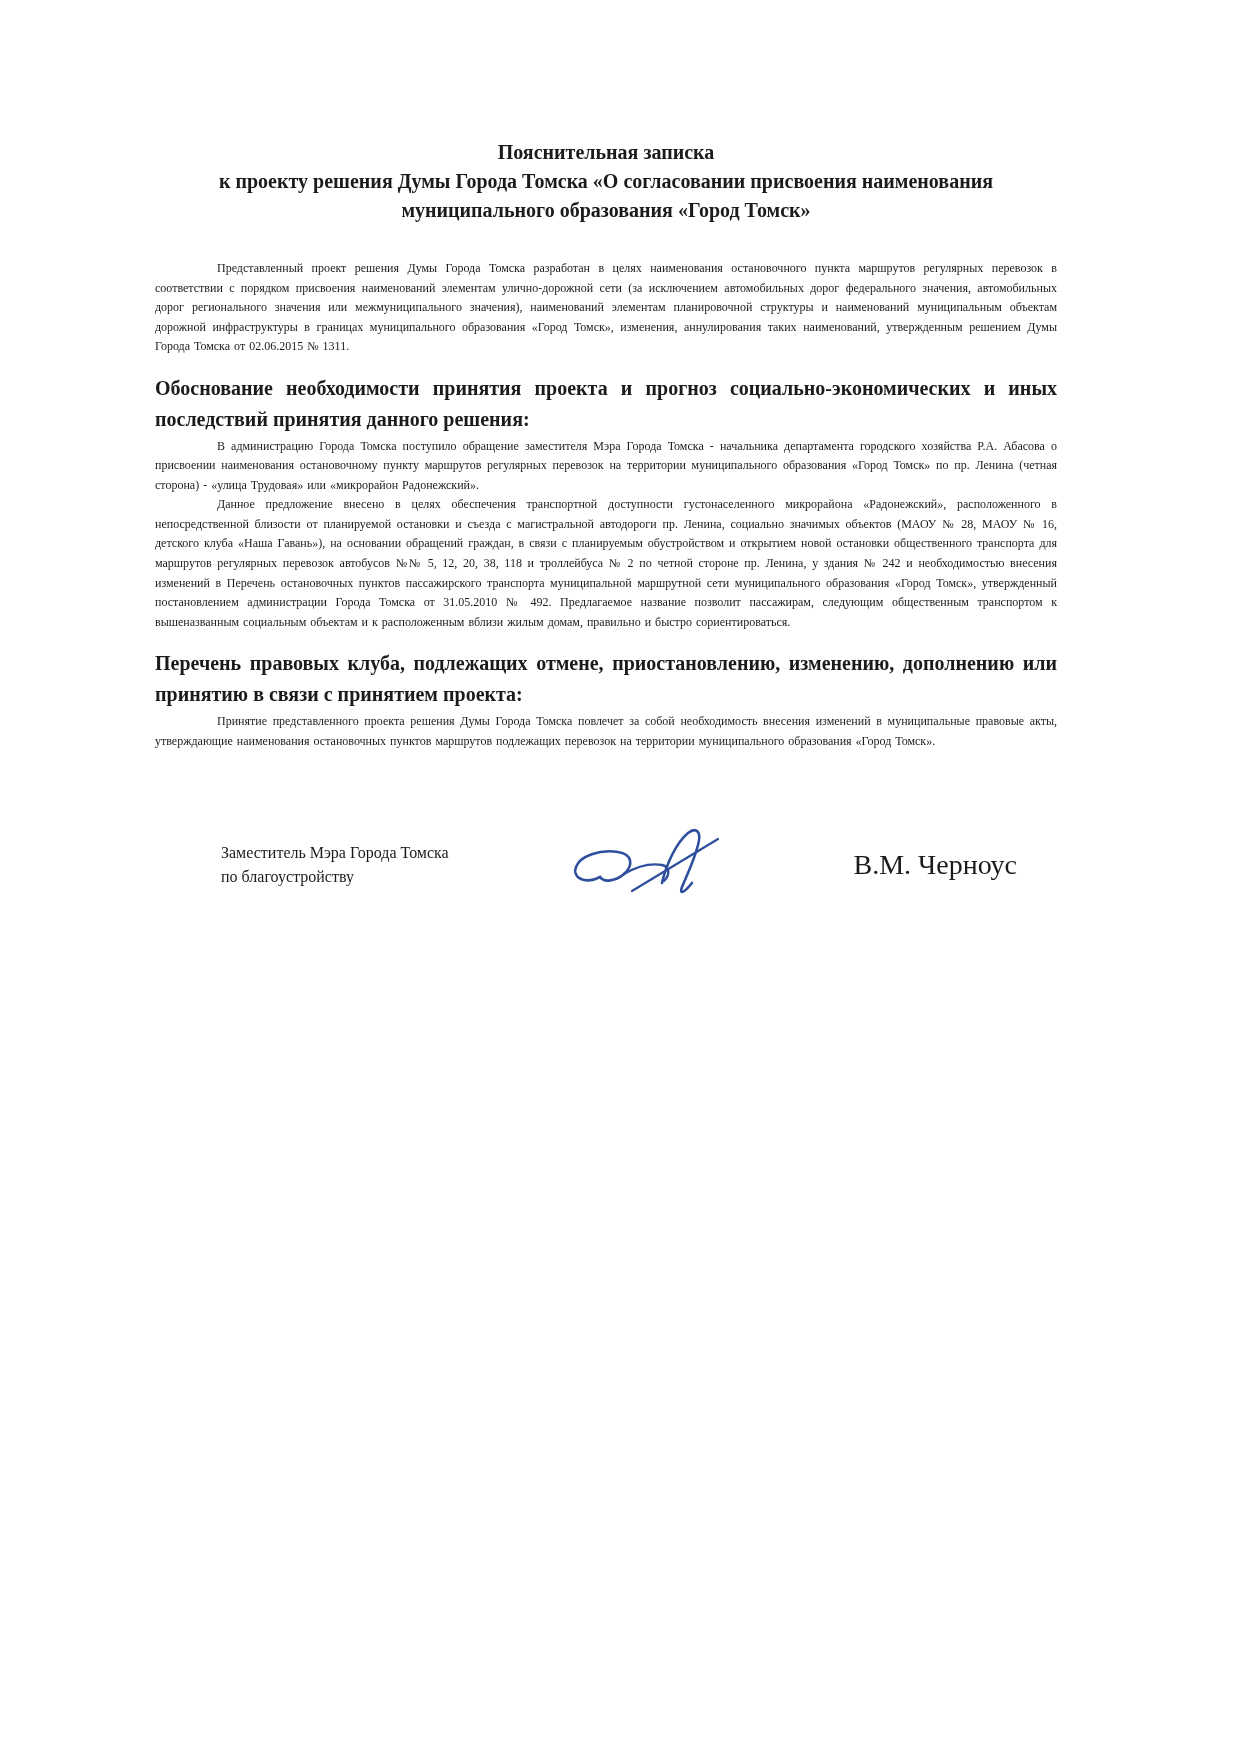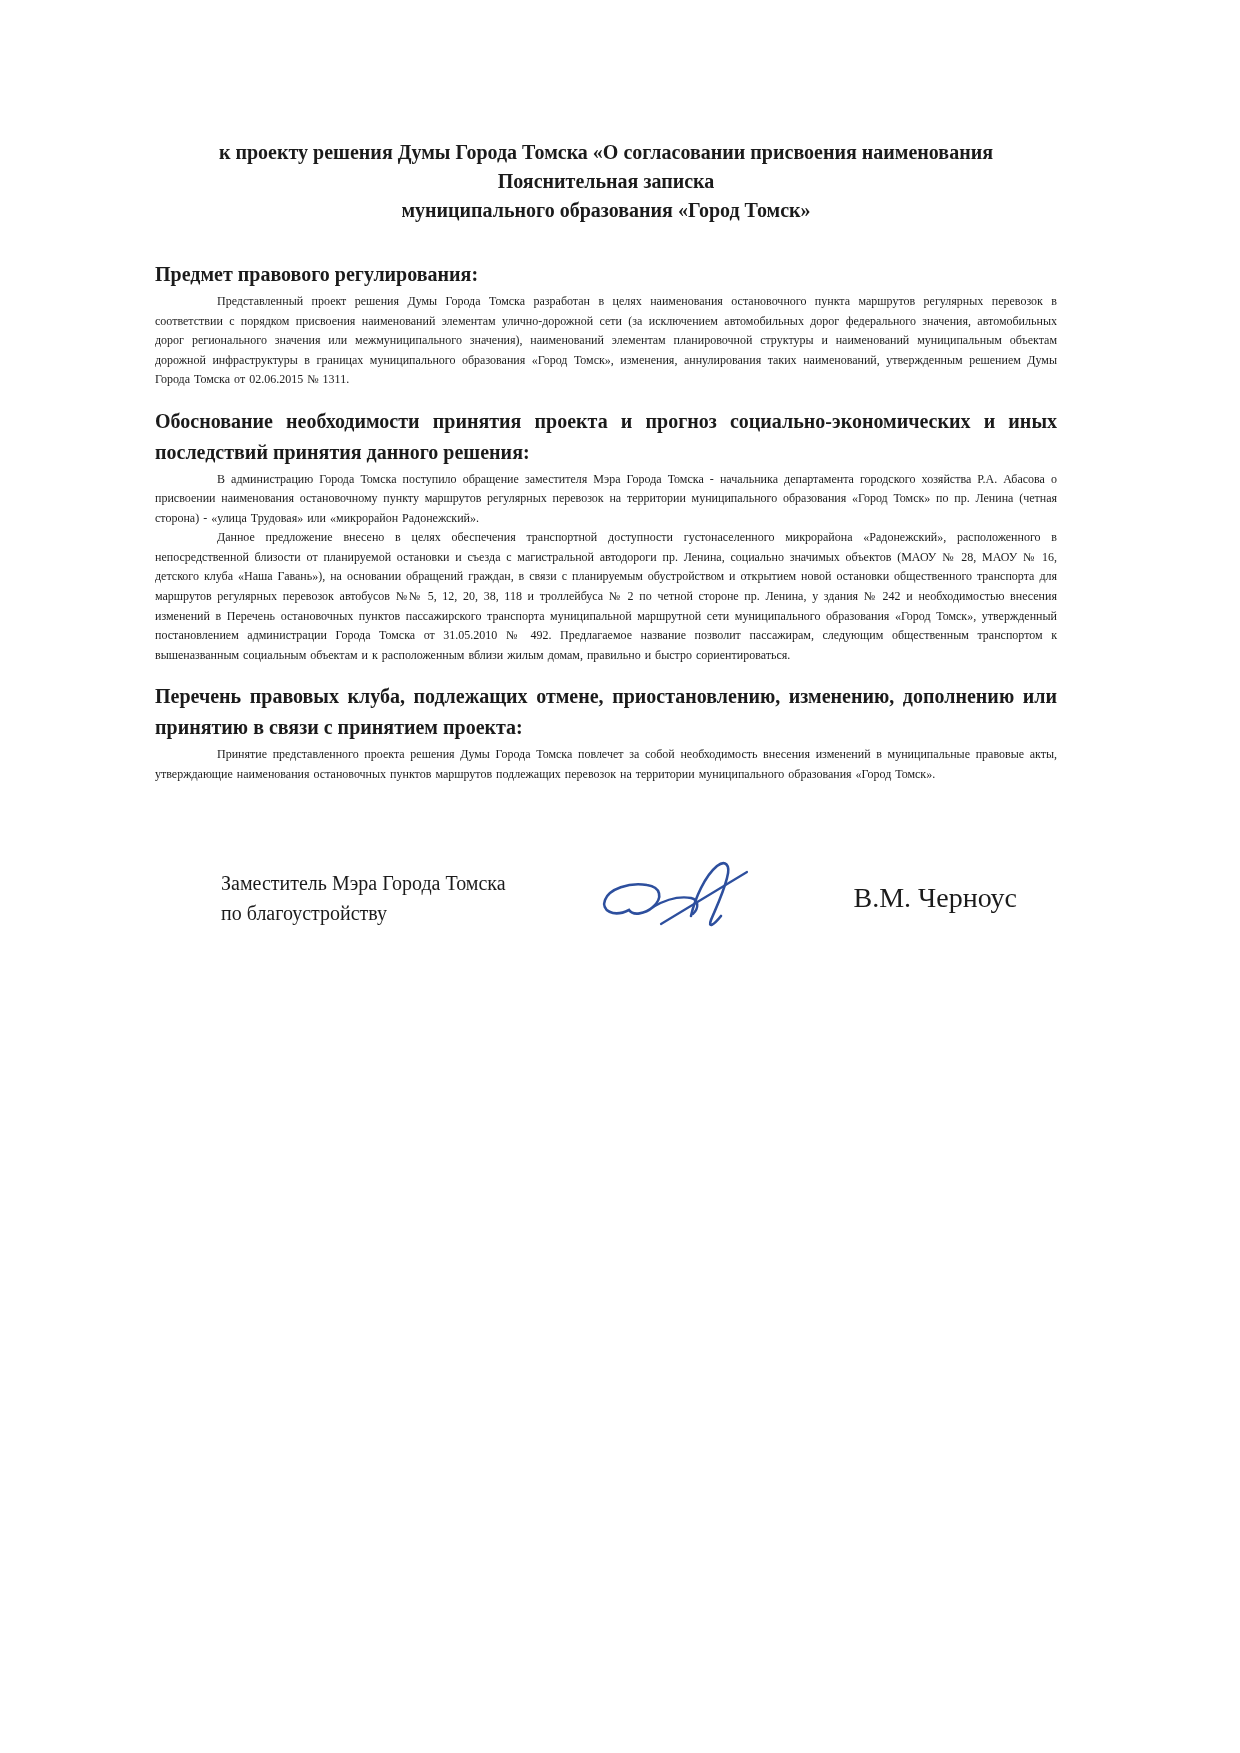--- a/index.html
+++ b/index.html
@@ -48,21 +48,21 @@
     margin: 0;
     word-spacing: 1px;
   }
   .sig-row {
     margin-top: 74px;
     display: flex;
     align-items: center;
     padding-left: 66px;
   }
   .sig-position {
-    font-size: 20px;
+    font-size: 16px;
     line-height: 1.5;
     flex: 0 0 auto;
   }
   .sig-image {
     flex: 1 1 auto;
     display: flex;
     justify-content: center;
     align-items: center;
   }
   .sig-name {
@@ -70,27 +70,26 @@
     font-size: 28px;
     padding-right: 40px;
   }
 </style>
 </head>
 <body>
 
 <div class="page">
 
   <header class="doc-title">
+    <div>Пояснительная записка</div>
     <div>к проекту решения Думы Города Томска «О согласовании присвоения наименования</div>
-    <div>Пояснительная записка</div>
     <div>муниципального образования «Город Томск»</div>
   </header>
 
   <section class="section">
-    <h2 class="sec-heading">Предмет правового регулирования:</h2>
     <p class="para">Представленный проект решения Думы Города Томска разработан в целях наименования остановочного пункта маршрутов регулярных перевозок в соответствии с порядком присвоения наименований элементам улично-дорожной сети (за исключением автомобильных дорог федерального значения, автомобильных дорог регионального значения или межмуниципального значения), наименований элементам планировочной структуры и наименований муниципальным объектам дорожной инфраструктуры в границах муниципального образования «Город Томск», изменения, аннулирования таких наименований, утвержденным решением Думы Города Томска от 02.06.2015 № 1311.</p>
   </section>
 
   <section class="section">
     <h2 class="sec-heading">Обоснование необходимости принятия проекта и прогноз социально-экономических и иных последствий принятия данного решения:</h2>
     <p class="para">В администрацию Города Томска поступило обращение заместителя Мэра Города Томска - начальника департамента городского хозяйства Р.А. Абасова о присвоении наименования остановочному пункту маршрутов регулярных перевозок на территории муниципального образования «Город Томск» по пр. Ленина (четная сторона) - «улица Трудовая» или «микрорайон Радонежский».</p>
     <p class="para">Данное предложение внесено в целях обеспечения транспортной доступности густонаселенного микрорайона «Радонежский», расположенного в непосредственной близости от планируемой остановки и съезда с магистральной автодороги пр. Ленина, социально значимых объектов (МАОУ № 28, МАОУ № 16, детского клуба «Наша Гавань»), на основании обращений граждан, в связи с планируемым обустройством и открытием новой остановки общественного транспорта для маршрутов регулярных перевозок автобусов №№ 5, 12, 20, 38, 118 и троллейбуса № 2 по четной стороне пр. Ленина, у здания № 242 и необходимостью внесения изменений в Перечень остановочных пунктов пассажирского транспорта муниципальной маршрутной сети муниципального образования «Город Томск», утвержденный постановлением администрации Города Томска от 31.05.2010 № 492. Предлагаемое название позволит пассажирам, следующим общественным транспортом к вышеназванным социальным объектам и к расположенным вблизи жилым домам, правильно и быстро сориентироваться.</p>
   </section>
 
   <section class="section">

